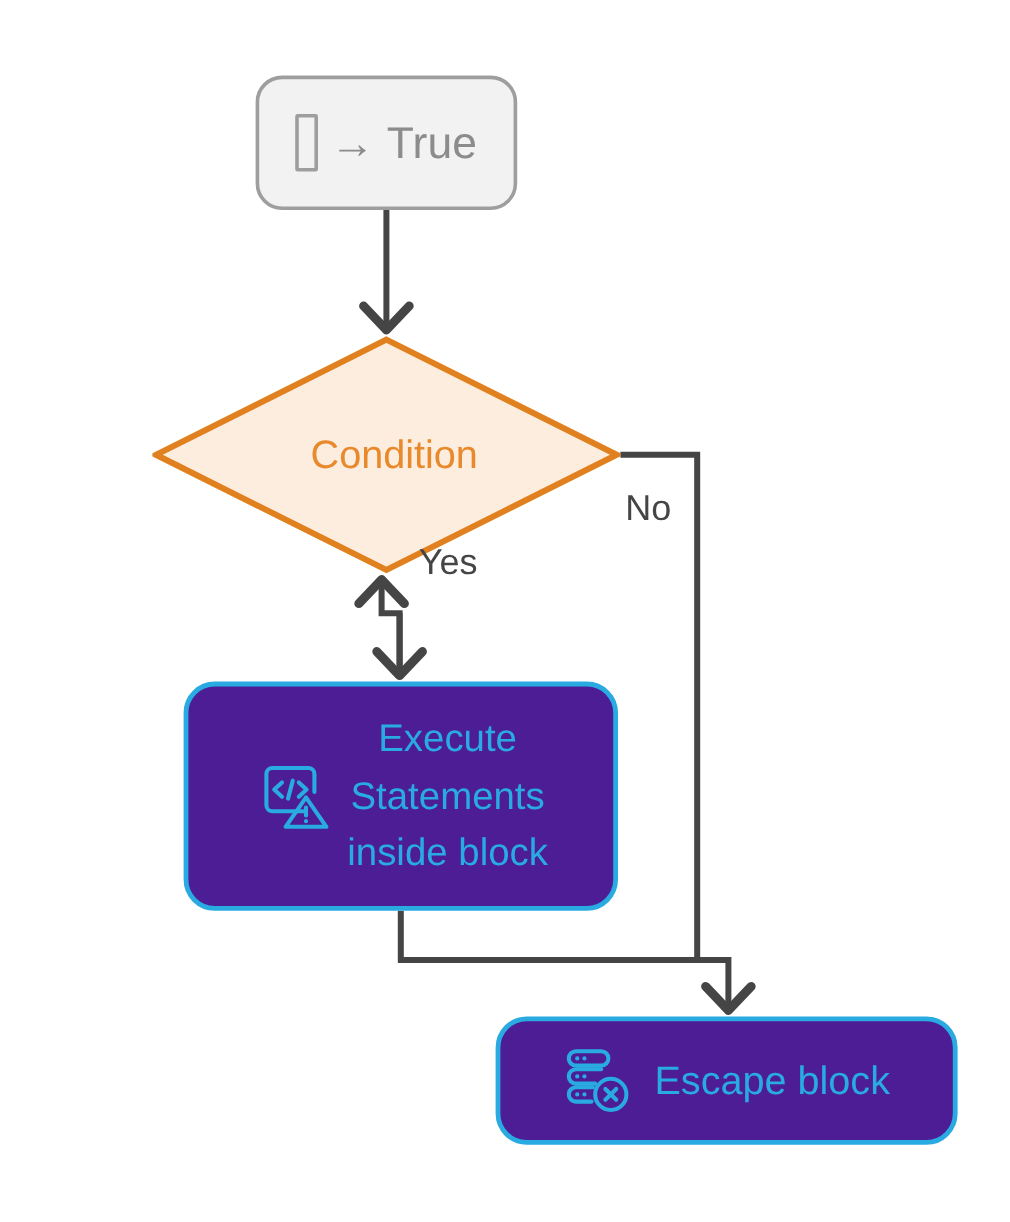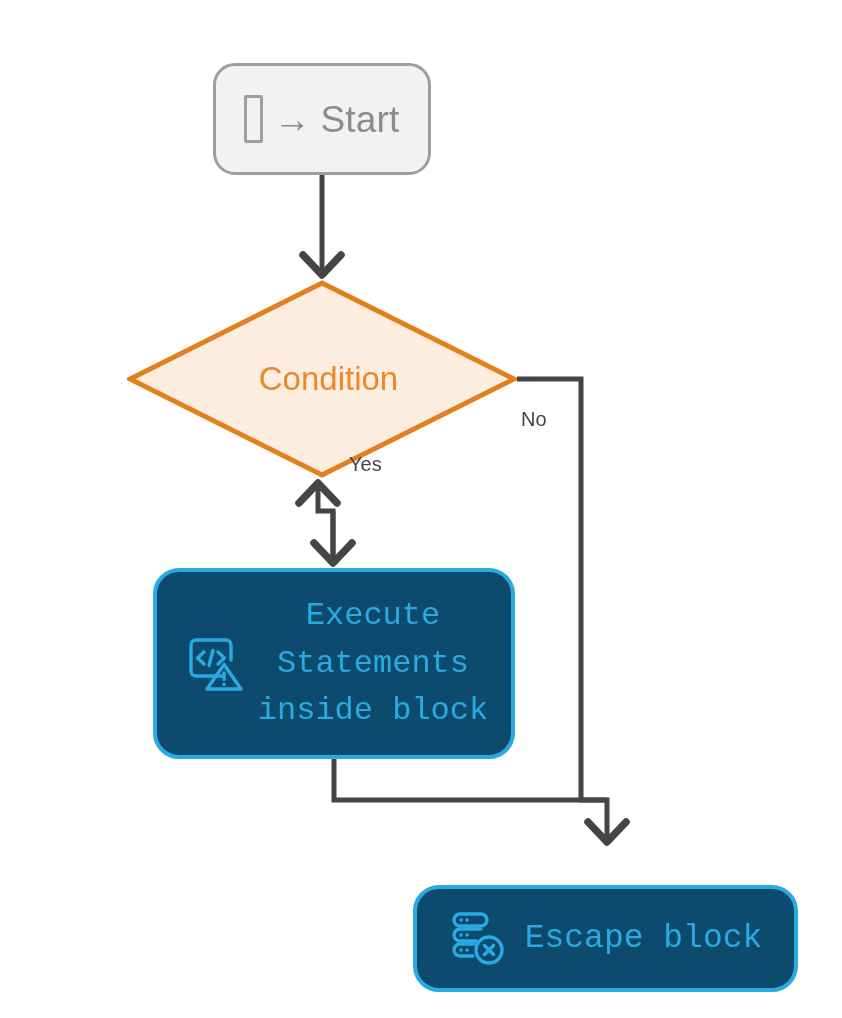--- a/index.html
+++ b/index.html
@@ -88,39 +88,37 @@
     font-size: 33px;
     line-height: 1.22;
     color: #e8892b;
     margin-left: 13px;
   }
 
   
   .node-process {
     border: 4px solid #29abe2;
     border-radius: 26px;
-    background: #0c4a6e;
-    font-family: Liberation Mono, monospace;
+    background: #4c1d95;
   }
   .node-execute {
     left: 153px;
     top: 568px;
     width: 362px;
     height: 191px;
     gap: 14px;
     padding: 0 16px 0 22px;
   }
   .node-escape {
     left: 413px;
     top: 847px;
     width: 385px;
     height: 107px;
     gap: 18px;
     padding: 0 24px 0 24px;
-    margin-top: 38px;
   }
   .proc-text {
     font-size: 32px;
     line-height: 1.48;
     color: #29abe2;
     text-align: center;
     white-space: pre-line;
   }
   .escape-text {
     font-size: 33px;
@@ -129,21 +127,21 @@
     white-space: nowrap;
   }
   .node-icon {
     flex: 0 0 auto;
     display: block;
   }
 
   
   .edge-label {
     position: absolute;
-    font-size: 20px;
+    font-size: 30px;
     color: #454545;
     line-height: 1;
     white-space: nowrap;
     text-align: center;
   }
   .label-yes { left: 349px; top: 454px; }
   .label-no  { left: 521px; top: 409px; }
 </style>
 </head>
 <body>
@@ -166,21 +164,21 @@
 
       <path d="M517,379 L581,379 L581,800 L607,800 L607,842" marker-end="url(#arrowhead)"></path>
 
       <path d="M334,759 L334,800 L607,800"></path>
     </g>
   </svg>
 
   <div class="node node-start">
     <span class="tofu-glyph"></span>
     <span class="arrow-glyph">→</span>
-    <span class="start-label">Start</span>
+    <span class="start-label">True</span>
   </div>
 
   <div class="node node-decision">
     <svg class="diamond-svg" width="390" height="198" viewBox="0 0 390 198" xmlns="http://www.w3.org/2000/svg">
       <polygon points="195,3 387,99 195,195 3,99" fill="#fdeddf" stroke="#e0801f" stroke-width="5" stroke-linejoin="miter"></polygon>
     </svg>
     <div class="decision-text">
       <div>Condition</div>
     </div>
   </div>

